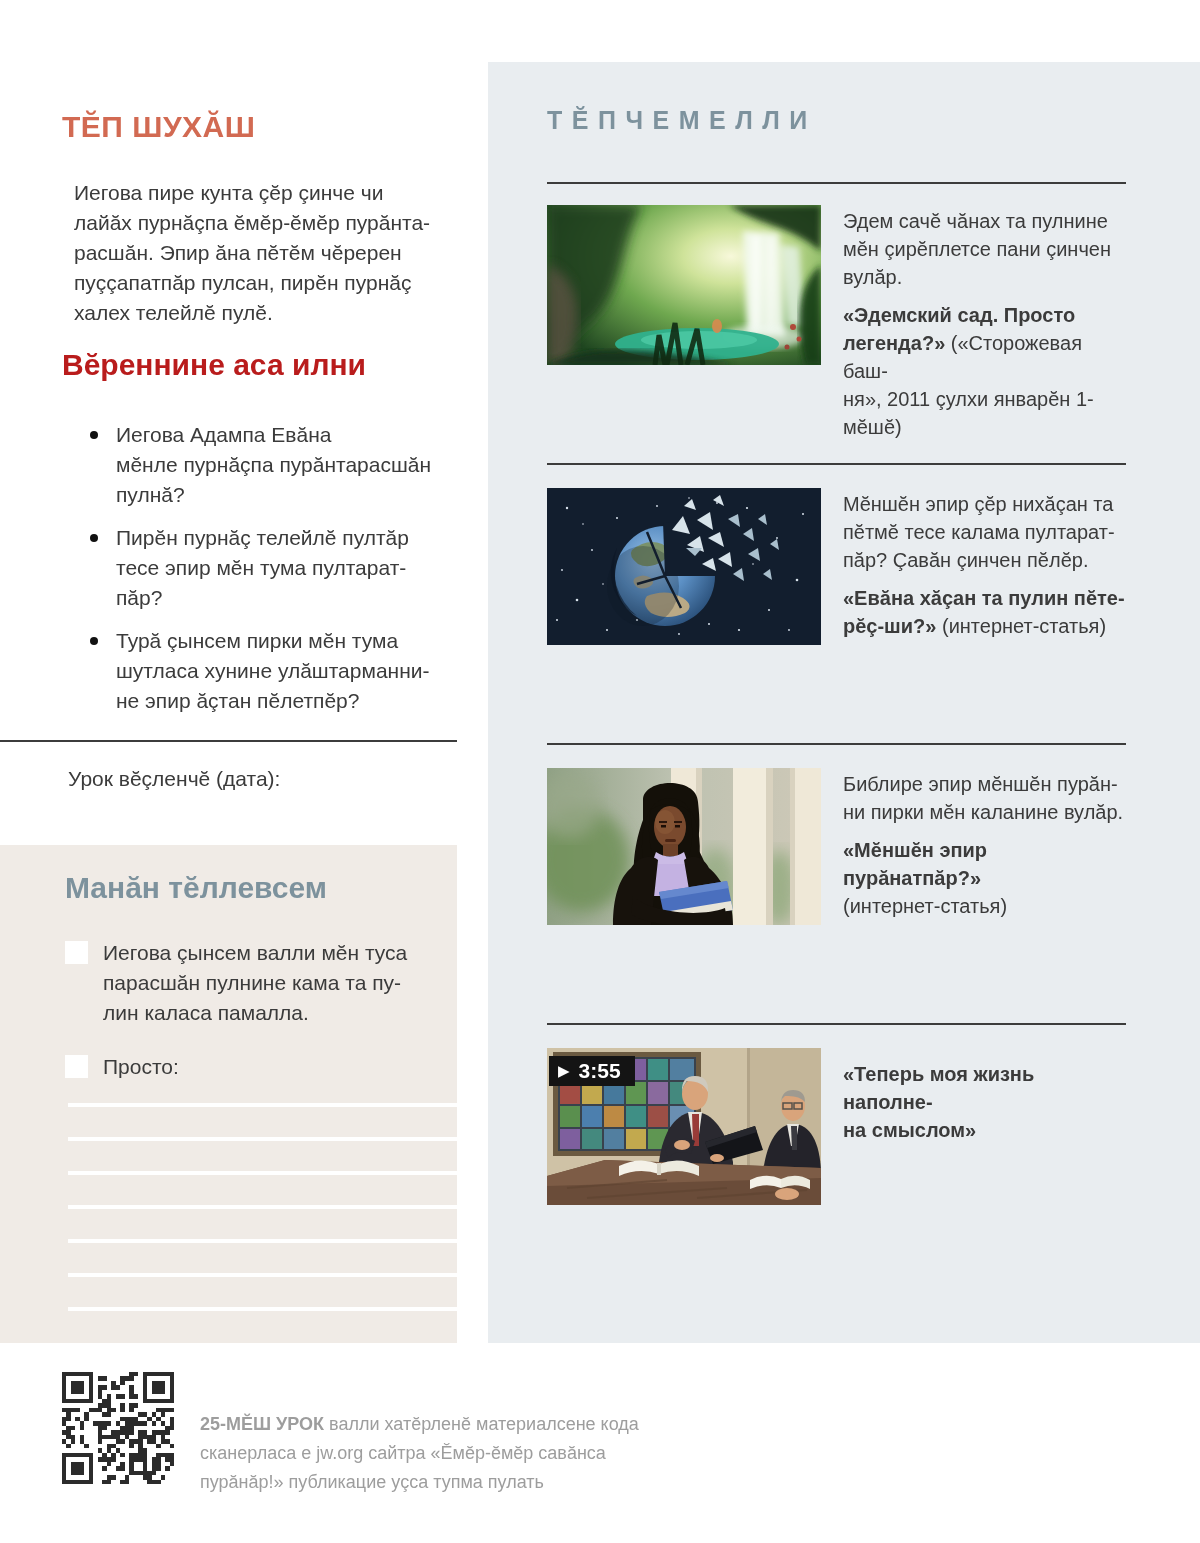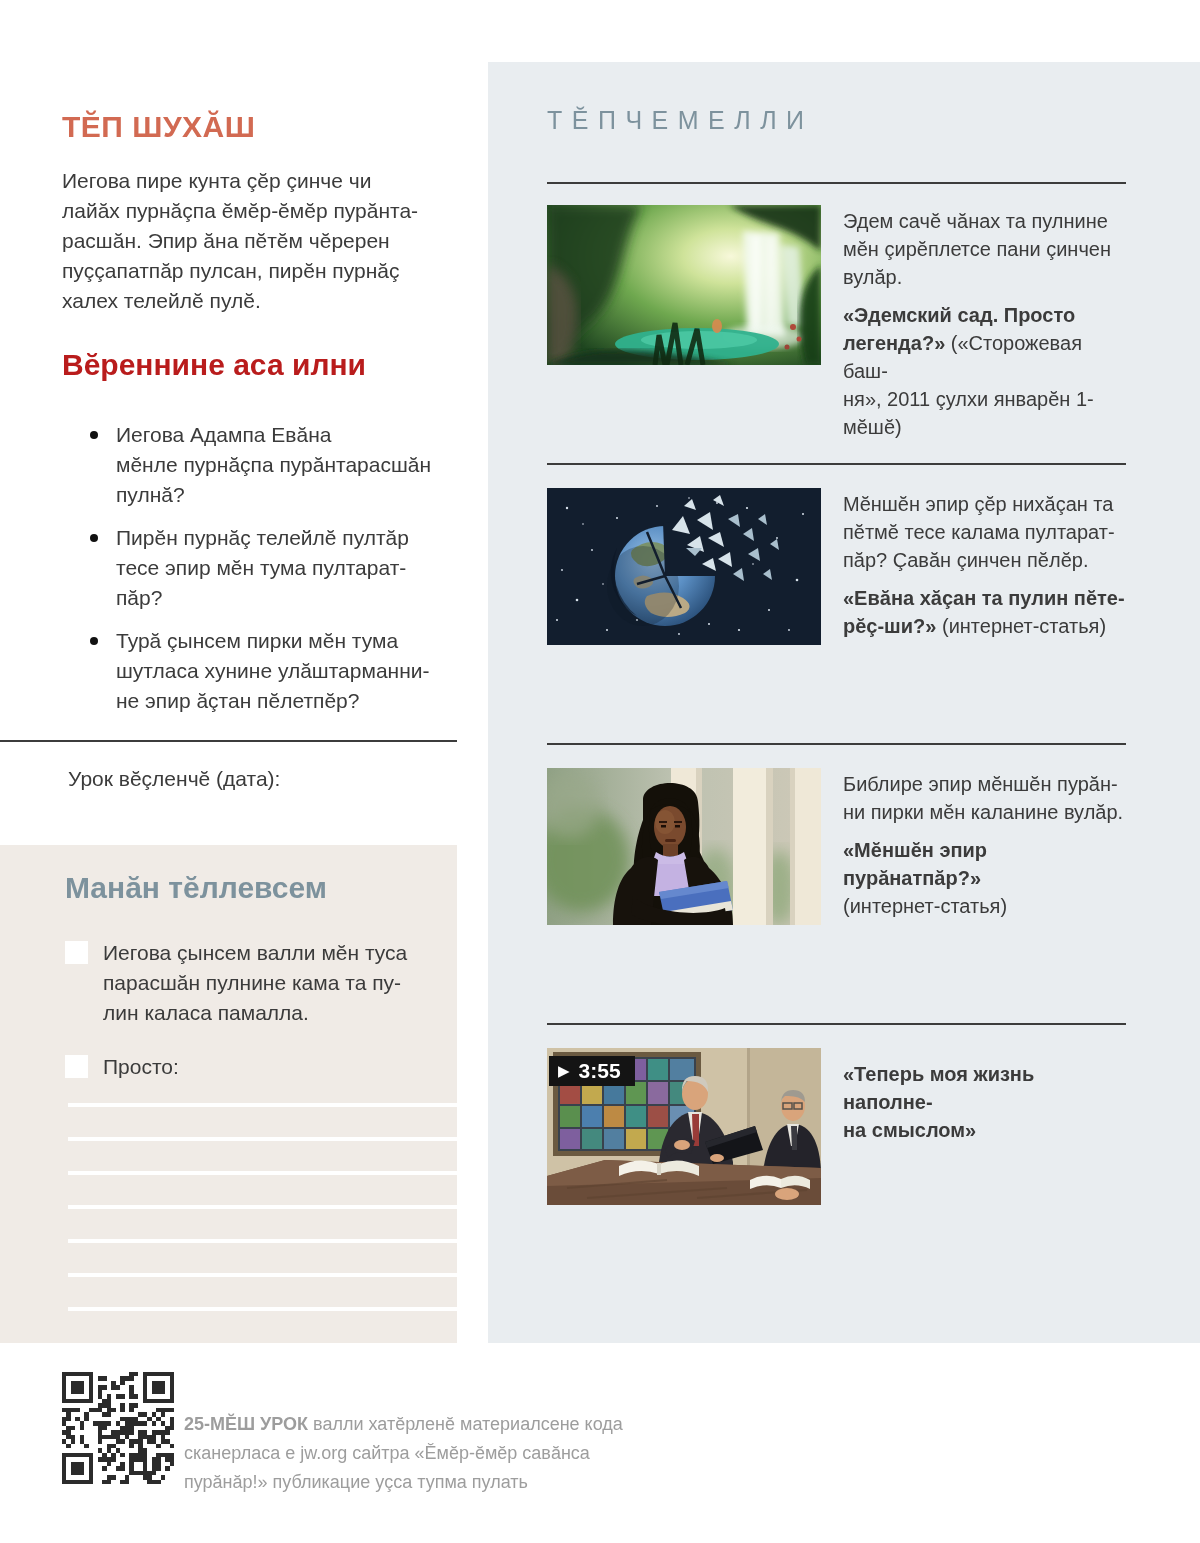--- a/index.html
+++ b/index.html
@@ -3,59 +3,59 @@
 <meta charset="utf-8">
 <style>
   html,body{margin:0;padding:0;background:#ffffff;}
   .page{position:relative;width:1200px;height:1543px;background:#ffffff;overflow:hidden;
         font-family:"Liberation Sans",sans-serif;color:#3b3b3b;}
   .pre{white-space:pre-line;}
 
   
   .h-orange{position:absolute;left:62px;top:110px;margin:0;font-size:30px;font-weight:bold;
             color:#d26a52;letter-spacing:.5px;}
-  .lead{position:absolute;left:62px;top:166px;width:400px;margin:0;font-size:21px;line-height:30px;}
+  .lead{position:absolute;left:62px;top:166px;width:400px;margin:12px;font-size:21px;line-height:30px;}
   .h-blue{position:absolute;left:62px;top:348px;margin:0;font-size:30px;font-weight:bold;color:#b91c1c;}
   .bullets{position:absolute;left:90px;top:420px;width:380px;margin:0;padding:0;list-style:none;}
   .bullets li{position:relative;margin:0 0 13px 0;padding-left:26px;font-size:21px;line-height:30px;}
   .dot{position:absolute;left:0;top:11px;width:8px;height:8px;border-radius:50%;background:#111;}
   .left-rule{position:absolute;left:0;top:740px;width:457px;height:0;border:none;border-top:2px solid #3c3c3c;margin:0;}
   .date-label{position:absolute;left:68px;top:764px;margin:0;font-size:21px;line-height:30px;}
 
   
   .goals-box{position:absolute;left:0;top:845px;width:457px;height:498px;background:#f0ebe6;}
   .goals-heading{margin:0;padding:26px 0 0 65px;font-size:30px;font-weight:bold;color:#7d929d;}
   .check-row{position:relative;margin:33px 20px 0 65px;padding-left:38px;font-size:21px;line-height:30px;}
   .check-row.second{margin-top:24px;}
   .checkbox{position:absolute;left:0;top:3px;width:23px;height:23px;background:#ffffff;}
   .lines-wrap{position:absolute;left:68px;top:258px;width:389px;}
   .wline{height:4px;background:#ffffff;margin-bottom:30px;}
 
   
   .right-panel{position:absolute;left:488px;top:62px;width:712px;height:1281px;background:#e9edf0;}
-  .explore-heading{position:absolute;left:59px;top:44px;margin:0;font-size:25px;font-weight:normal;
+  .explore-heading{position:absolute;left:59px;top:44px;margin:0;font-size:25px;font-weight:bold;
                    color:#7d929d;letter-spacing:.38em;}
   .panel-rule{position:absolute;left:59px;width:579px;height:0;border:none;border-top:2px solid #3c3c3c;margin:0;}
   .r1{top:120px}.r2{top:401px}.r3{top:681px}.r4{top:961px}
   .row{position:absolute;left:59px;width:579px;display:flex;align-items:flex-start;}
   .row1{top:143px}.row2{top:426px}.row3{top:706px}.row4{top:986px}
   .fig{position:relative;width:274px;flex:0 0 274px;margin:0;line-height:0;}
   .fig svg{display:block;}
   .item-text{margin-left:22px;width:283px;padding-top:2px;}
   .item-text p{margin:0;font-size:20px;line-height:28px;}
   .item-ref{margin-top:10px !important;}
   .item-ref strong{font-weight:bold;}
   .video-badge{position:absolute;top:8px;left:2px;background:#141414;color:#fff;
                display:flex;align-items:center;gap:9px;padding:4px 14px 5px 9px;}
   .video-badge .play{font-size:15px;line-height:1;}
   .video-badge .time{font-size:21px;font-weight:bold;line-height:1;}
 
   
   .qr{position:absolute;left:62px;top:1372px;width:112px;height:112px;}
-  .footer-text{position:absolute;left:184px;top:1410px;width:520px;margin:0;
+  .footer-text{position:absolute;left:200px;top:1410px;width:520px;margin:0;
                font-size:18px;line-height:29px;color:#9d9d9d;}
   .footer-text strong{font-weight:bold;color:#9d9d9d;}
 </style>
 </head>
 <body>
 
 <div class="page">
 
   <h1 class="h-orange">ТĔП ШУХĂШ</h1>
   <p class="lead pre">Иегова пире кунта çĕр çинче чи

